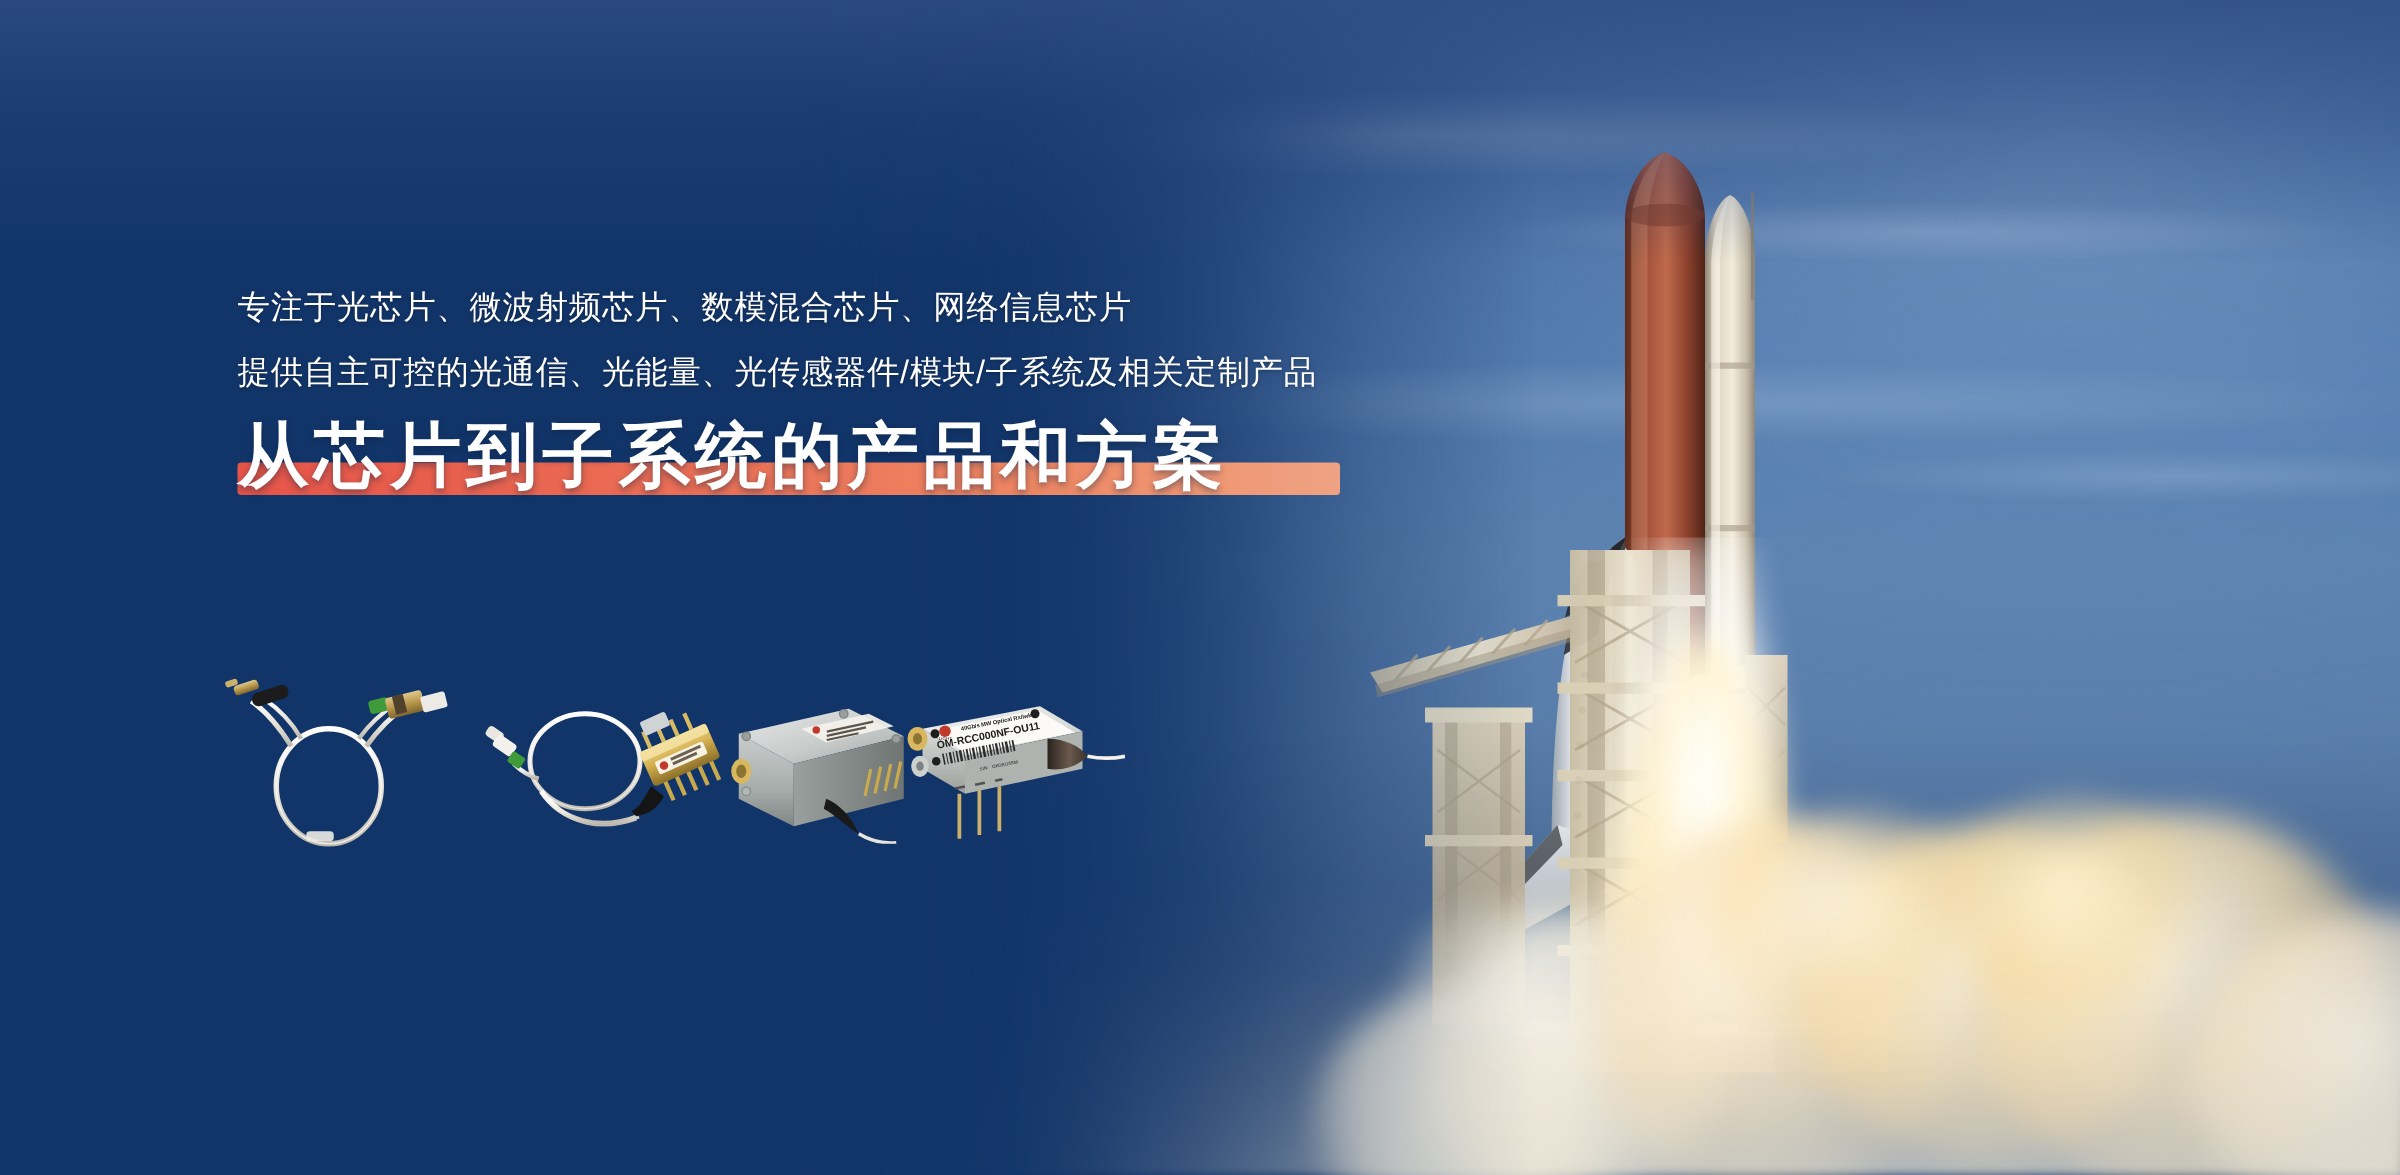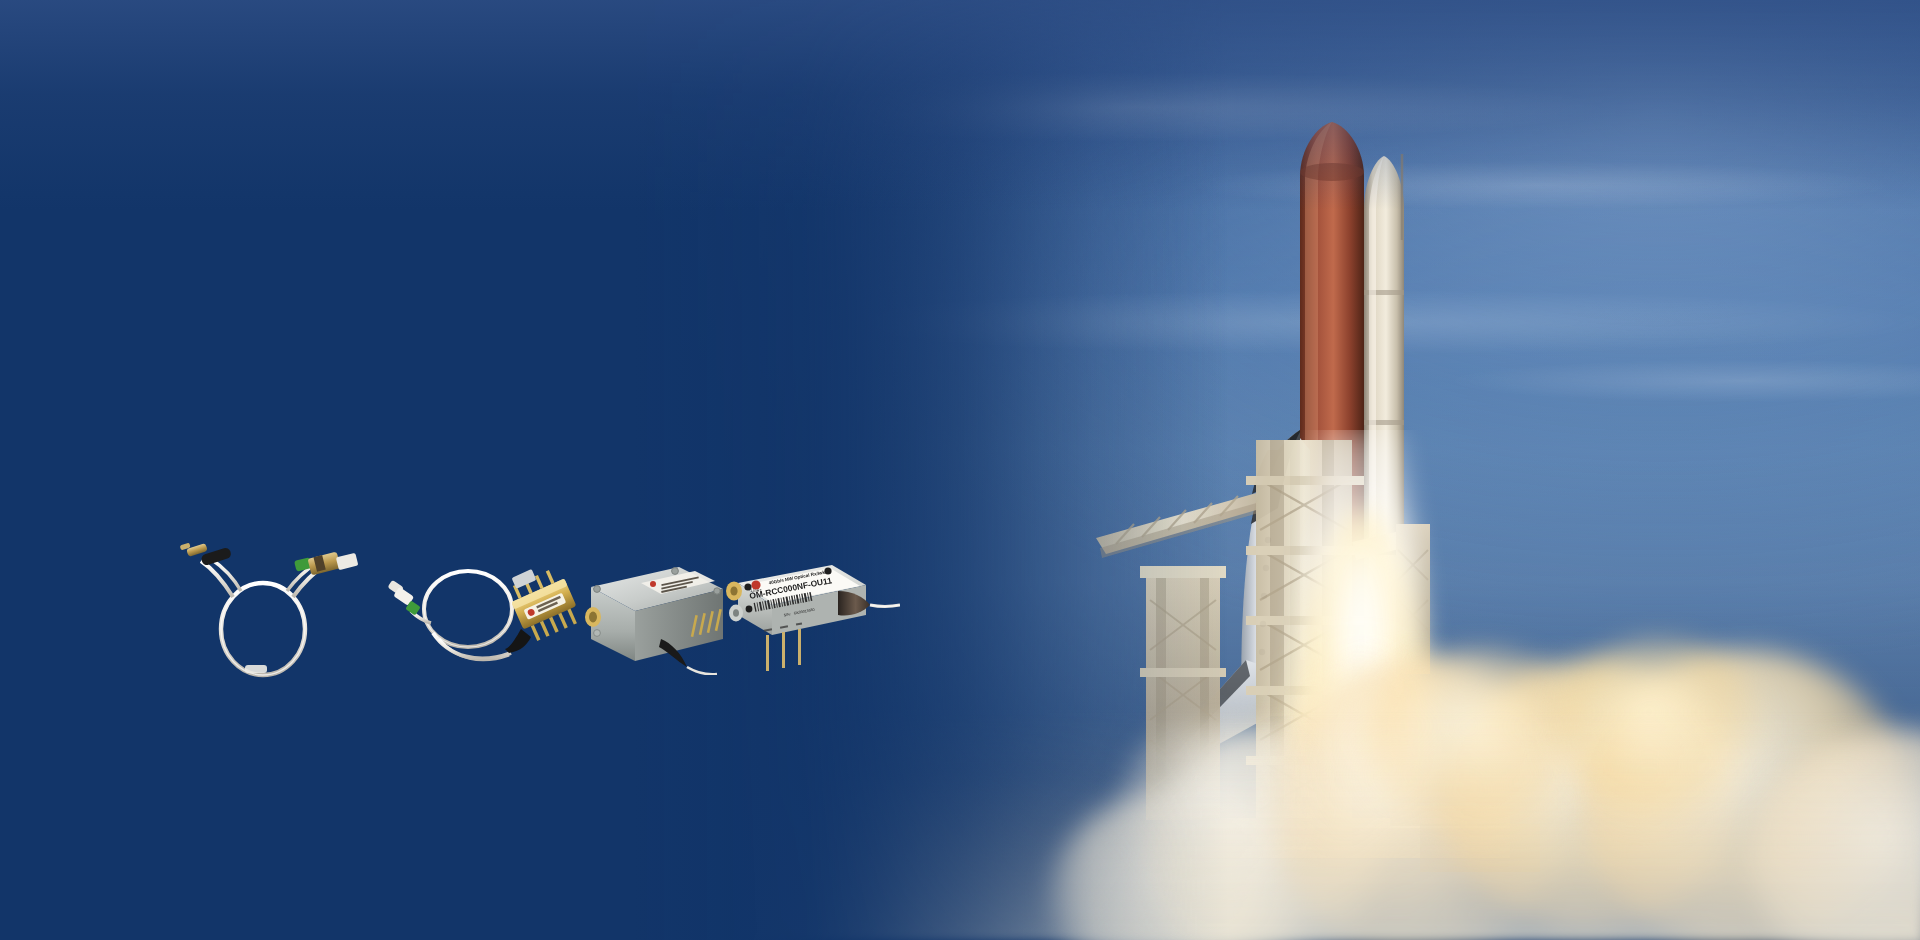--- a/index.html
+++ b/index.html
@@ -372,20 +372,28 @@
     <i style="left:300px; bottom:100px; width:240px; height:190px; background:radial-gradient(circle at 45% 40%, rgba(255,248,226,.80) 0%, rgba(250,222,168,.55) 46%, rgba(246,216,160,0) 80%);"></i>
     <i style="left:490px; bottom:120px; width:220px; height:180px; background:radial-gradient(circle at 45% 40%, rgba(255,246,216,.72) 0%, rgba(250,218,152,.48) 48%, rgba(248,214,148,0) 80%);"></i>
     <i style="left:60px;  bottom:60px;  width:200px; height:160px; background:radial-gradient(circle at 45% 45%, rgba(250,248,242,.70) 0%, rgba(238,234,224,.42) 50%, rgba(236,232,222,0) 82%);"></i>
   </div>
 
   <div class="ground-haze"></div>
 
   <div class="left-blend"></div>
   <div class="top-blend"></div>
 
+  <div class="copy">
+    <div class="sub l1">专注于光芯片、微波射频芯片、数模混合芯片、网络信息芯片</div>
+    <div class="sub l2">提供自主可控的光通信、光能量、光传感器件/模块/子系统及相关定制产品</div>
+    <div class="headline-wrap">
+      <span class="headline-bar"></span>
+      <div class="headline">从芯片到子系统的产品和方案</div>
+    </div>
+  </div>
 
   <div class="products">
 
     <div class="product p1">
       <svg viewBox="0 0 195 150">
         <defs>
           <linearGradient id="fibG" x1="0" y1="0" x2="0" y2="1">
             <stop offset="0" stop-color="#ffffff"></stop>
             <stop offset=".5" stop-color="#e8e4dc"></stop>
             <stop offset="1" stop-color="#bdb8ae"></stop>

